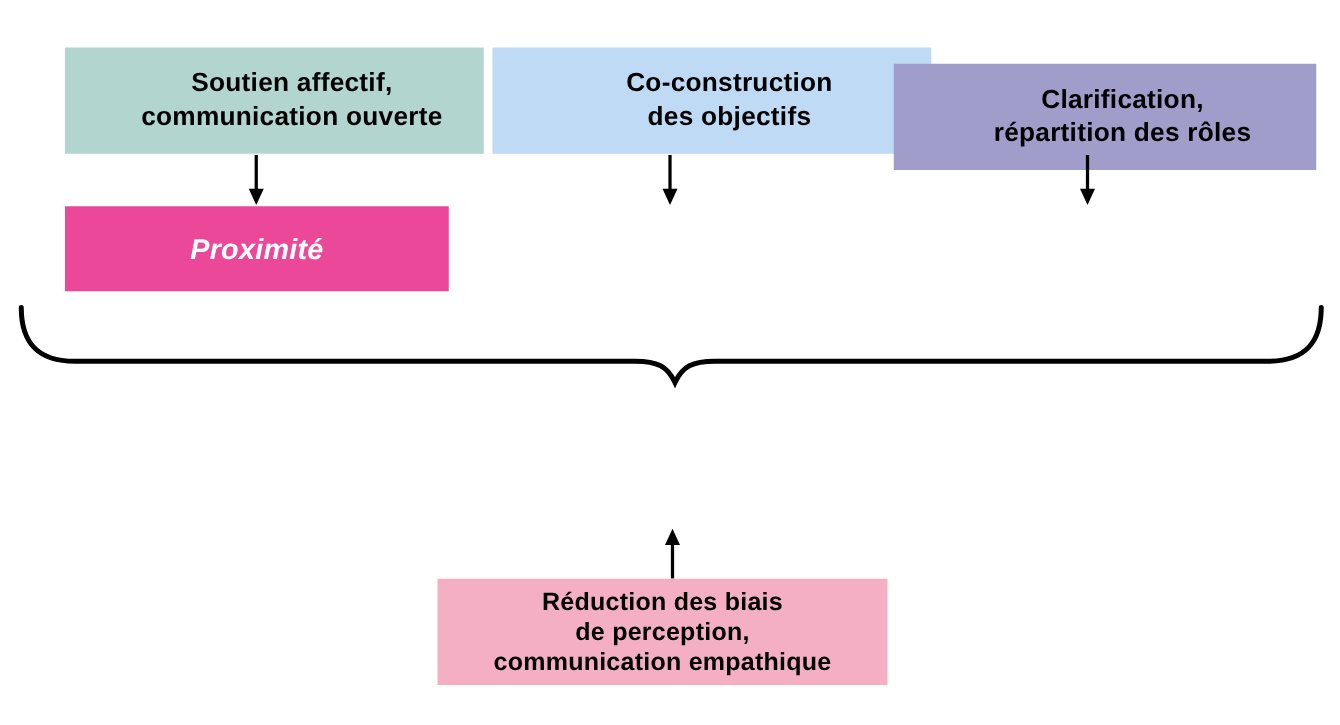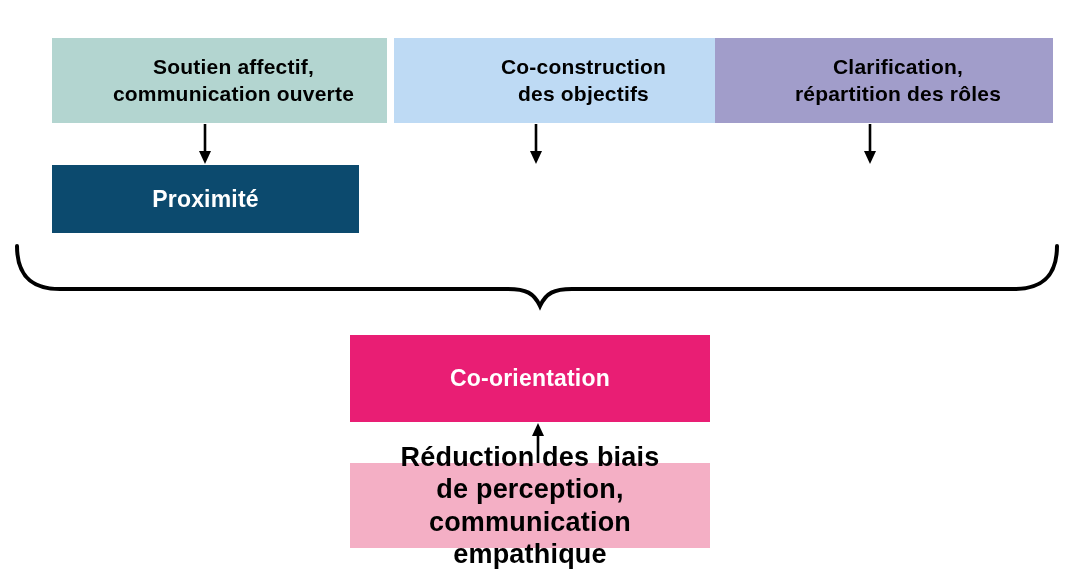--- a/index.html
+++ b/index.html
@@ -30,34 +30,34 @@
     padding-left: 28px;
   }
   .dimension {
     top: 165px;
     height: 68px;
     font-size: 23px;
     color: #ffffff;
   }
   .col1 { left: 52px;  width: 307px; }
   .col2 { left: 394px; width: 323px; }
-  .col3 { left: 715px; width: 310px; }
+  .col3 { left: 715px; width: 310px; margin-top: 13px; }
   .arrow-down { position: absolute; top: 124px; }
   .ad1 { left: 196px; }
   .ad2 { left: 527px; }
   .ad3 { left: 861px; }
   .brace { position: absolute; left: 0; top: 240px; }
   .outcome {
     left: 350px; top: 335px; width: 360px; height: 87px;
     font-size: 23px; color: #ffffff;
   }
   .arrow-up { position: absolute; left: 529px; top: 423px; }
   .moderator {
     left: 350px; top: 463px; width: 360px; height: 85px;
-    font-size: 27px; line-height: 1.2; color: #000000;
+    font-size: 20px; line-height: 1.2; color: #000000;
   }
 </style>
 </head>
 <body>
 
 <div class="canvas">
 
   <div class="box factor col1" style="background-color: rgb(179, 213, 208);">Soutien affectif,
 communication ouverte</div>
   <div class="box factor col2" style="background-color: rgb(190, 218, 244);">Co-construction
@@ -71,27 +71,26 @@
   </svg>
   <svg class="arrow-down ad2" width="18" height="40" viewBox="0 0 18 40">
     <line x1="9" y1="0" x2="9" y2="28" stroke-width="2.6" stroke="#000000"></line>
     <polygon points="3,27 15,27 9,40" fill="#000000"></polygon>
   </svg>
   <svg class="arrow-down ad3" width="18" height="40" viewBox="0 0 18 40">
     <line x1="9" y1="0" x2="9" y2="28" stroke-width="2.6" stroke="#000000"></line>
     <polygon points="3,27 15,27 9,40" fill="#000000"></polygon>
   </svg>
 
-  <div class="box dimension col1" style="background-color: #0c4a6e;">Proximité</div>
+  <div class="box dimension col1" style="background-color: #ec4899; font-style: italic;">Proximité</div>
 
   <svg class="brace" width="1072" height="72" viewBox="0 0 1072 72">
     <path d="M 17 6 C 17 32 28 49 60 49 L 508 49 C 526 49 534 53 540 66 C 546 53 554 49 572 49 L 1014 49 C 1046 49 1057 32 1057 6" fill="none" stroke-width="4" stroke-linecap="round" stroke="#000000"></path>
   </svg>
 
-  <div class="box outcome" style="background-color: rgb(233, 30, 116);">Co-orientation</div>
 
   <svg class="arrow-up" width="18" height="40" viewBox="0 0 18 40">
     <polygon points="9,0 3,13 15,13" fill="#000000"></polygon>
     <line x1="9" y1="11" x2="9" y2="40" stroke-width="2.6" stroke="#000000"></line>
   </svg>
 
   <div class="box moderator" style="background-color: rgb(244, 175, 197);">Réduction des biais
 de perception,
 communication empathique</div>
 

